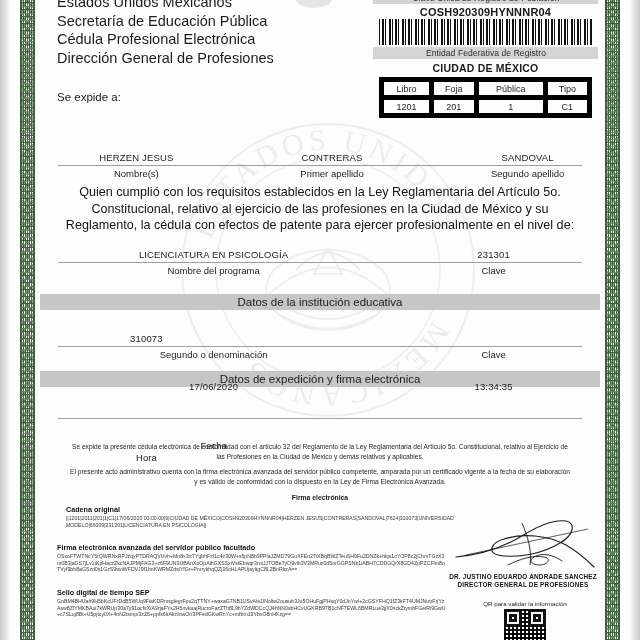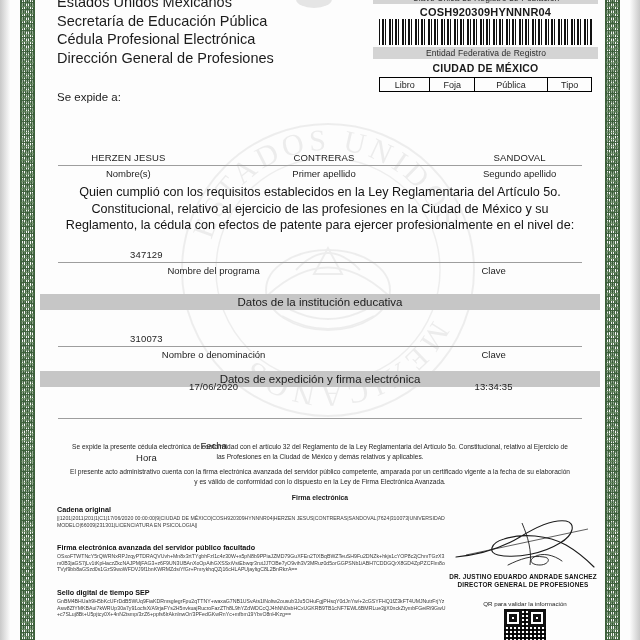--- a/index.html
+++ b/index.html
@@ -149,21 +149,21 @@
     padding: 3px 0 3px 0;
     letter-spacing: 0.2px;
   }
   table.libro {
     width: 213px;
     margin: 0 auto;
     border-collapse: collapse;
     font-size: 9px;
   }
   table.libro th, table.libro td {
-    border: 1px solid #000000;
+    border: 5px solid #000000;
     text-align: center;
     padding: 1.5px 0;
     font-weight: normal;
     color: #232323;
   }
   table.libro th { font-size: 9px; }
 
   
   .expide {
     position: absolute;
@@ -182,21 +182,21 @@
     background: #c6c6c6;
     text-align: center;
     font-size: 11.5px;
     line-height: 16px;
     color: #1b1b1b;
   }
 
   
   .triple-row {
     position: absolute;
-    left: 4px;
+    left: 12px;
     width: 560px;
     display: flex;
     gap: 27px;
   }
   .triple-row .cell { flex: 1; text-align: center; }
   .field-value {
     font-size: 9.5px;
     color: #1d1d1d;
     letter-spacing: 0.15px;
     padding-bottom: 1px;
@@ -379,20 +379,26 @@
       <div class="bar-label">Entidad Federativa de Registro</div>
       <div class="entidad-value">CIUDAD DE MÉXICO</div>
       <table class="libro">
         <tbody>
             <tr>
           <th>Libro</th>
           <th>Foja</th>
           <th>Pública</th>
           <th>Tipo</th>
         </tr>
+        <tr>
+          <td>1201</td>
+          <td>201</td>
+          <td>1</td>
+          <td>C1</td>
+        </tr>
       </tbody>
         </table>
     </div>
 
     <div class="expide">Se expide a:</div>
 
 
     <div class="triple-row" style="top:152px;">
       <div class="cell">
         <div class="field-value">HERZEN JESUS</div>
@@ -413,22 +419,25 @@
         <div class="field-label">Primer apellido</div>
       </div>
       <div class="cell">
         <div class="field-label">Segundo apellido</div>
       </div>
     </div>
 
     <div class="main-para" style="top:184px;">Quien cumplió con los requisitos establecidos en la Ley Reglamentaria del Artículo 5o. Constitucional, relativo al ejercicio de las profesiones en la Ciudad de México y su Reglamento, la cédula con efectos de patente para ejercer profesionalmente en el nivel de:</div>
 
     <div class="pair-row" style="top:249px;">
+      <div class="cell-left">
+        <div class="field-value">LICENCIATURA EN PSICOLOGÍA</div>
+      </div>
       <div class="cell-right">
-        <div class="field-value">347129</div>
+        <div class="field-value">231301</div>
       </div>
     </div>
     <div class="rule" style="top:262px;"></div>
     <div class="pair-row" style="top:263px;">
       <div class="cell-left">
         <div class="field-label">Nombre del programa</div>
       </div>
       <div class="cell-right">
         <div class="field-label">Clave</div>
       </div>
@@ -437,21 +446,21 @@
     <div class="section-bar" style="top:294px;">Datos de la institución educativa</div>
 
     <div class="pair-row" style="top:333px;">
       <div class="cell-right">
         <div class="field-value">310073</div>
       </div>
     </div>
     <div class="rule" style="top:346px;"></div>
     <div class="pair-row" style="top:347px;">
       <div class="cell-left">
-        <div class="field-label">Nombre o denominación</div>
+        <div class="field-label">Segundo o denominación</div>
       </div>
       <div class="cell-right">
         <div class="field-label">Clave</div>
       </div>
     </div>
 
     <div class="section-bar" style="top:371px;text-align:center;">Datos de expedición y firma electrónica</div>
 
     <div class="pair-row" style="top:381px;">
       <div class="cell-left">
@@ -468,21 +477,21 @@
       </div>
       <div class="cell-right">
         <div class="field-label">Hora</div>
       </div>
     </div>
 
     <div class="fine" style="top:442px;">Se expide la presente cédula electrónica de conformidad con el artículo 32 del Reglamento de la Ley Reglamentaria del Artículo 5o. Constitucional, relativo al Ejercicio de las Profesiones en la Ciudad de México y demás relativos y aplicables.</div>
     <div class="fine" style="top:467px;">El presente acto administrativo cuenta con la firma electrónica avanzada del servidor público competente, amparada por un certificado vigente a la fecha de su elaboración y es válido de conformidad con lo dispuesto en la Ley de Firma Electrónica Avanzada.</div>
     <div class="firma-title" style="top:494px;">Firma electrónica</div>
 
-    <div class="sig-block" style="top:505px;">
+    <div class="sig-block" style="top:505px;margin-left:9px;">
       <div class="sig-head">Cadena original</div>
       <div class="sig-body">||1201|2011|201|1|C1|17/06/2020 00:00:00|9|CIUDAD DE MÉXICO|COSH920309HYNNNR04|HERZEN JESUS|CONTRERAS|SANDOVAL|7624|310073|UNIVERSIDAD MODELO|66009|231301|LICENCIATURA EN PSICOLOGIA||</div>
     </div>
 
     <div class="sig-block" style="top:543px;">
       <div class="sig-head">Firma electrónica avanzada del servidor público facultado</div>
       <div class="sig-body">OSxoFTWTNcY5rQWRNxRPJzqyPTDRAQVUvh+Mn8x3rtTYgbhFzI1c4z30W+s5pN8b9PPiaJZMD79GuXFEn2TiXBqBWZTeuSH9Fu2DNZk+hkjs1cYOP8c2jChmTGzX3m0B3jaGS7jLv1tKpHaczZkcNAJPMjFAG3+z6F9UN3UBAnXoOpAihGXSSxiVstEbwqr3rutJJTOBe7yO9vih3V3MRuz0d5orGGPSNb1iABH7CDDGQrX8GD4ZpPZCFlm8oTVyf9bb8aGSzd0s1GzS9woWFDVJ9f1bnKWRMZdsiYfGr+PmrykhqQZj16cHLAPUjayltgC8L2BnRkzA==</div>
     </div>
 
     <div class="sig-block" style="top:588px;">

